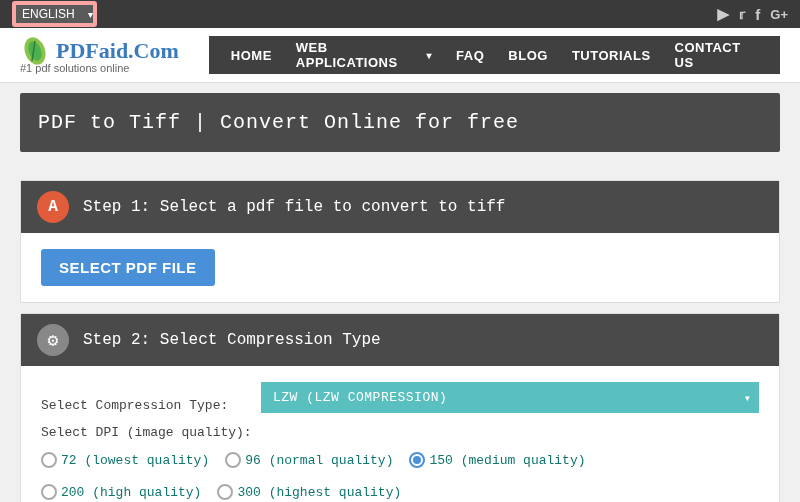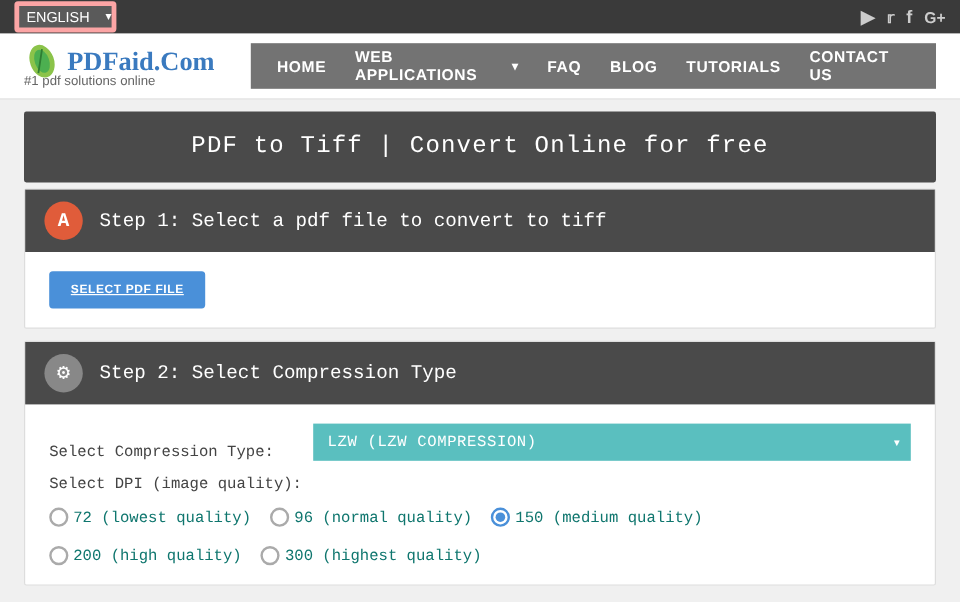--- a/index.html
+++ b/index.html
@@ -79,21 +79,21 @@
     #logo-tagline {
       font-size: 11px;
       color: #666;
       margin-top: -4px;
     }
     #logo-row {
       display: flex;
       align-items: center;
     }
     #nav-bar {
-      background: #737373;
+      background: #404040;
       display: flex;
       align-items: flex-end;
       padding: 0 10px;
       flex: 1;
       height: 38px;
     }
     .nav-item {
       color: #fff;
       font-size: 13px;
       font-weight: bold;
@@ -111,26 +111,26 @@
     #main-content {
       padding: 10px 20px;
       max-width: 800px;
       margin: 0 auto;
     }
 
     
     #title-section {
       background: #4a4a4a;
       color: #fff;
-      text-align: center;
+      text-align: left;
       padding: 18px;
       font-size: 20px;
       font-family: 'Courier New', monospace;
       letter-spacing: 1px;
-      margin-bottom: 5px;
+      margin-bottom: 28px;
       border-radius: 2px;
     }
 
     
     .step-section {
       background: #fff;
       border: 1px solid #ddd;
       border-radius: 2px;
       margin-bottom: 10px;
     }
@@ -160,27 +160,26 @@
     .step-body {
       padding: 16px 20px;
     }
 
     
     #select-pdf-btn {
       background: #4a90d9;
       color: #fff;
       border: none;
       padding: 10px 18px;
-      font-size: 10px;
+      font-size: 15px;
       font-weight: bold;
       cursor: pointer;
       text-transform: uppercase;
       letter-spacing: 0.5px;
       border-radius: 3px;
-      text-decoration: underline;
     }
 
     
     .step2-row {
       display: flex;
       align-items: flex-end;
       margin-bottom: 12px;
       font-family: 'Courier New', monospace;
       font-size: 13px;
       color: #444;

